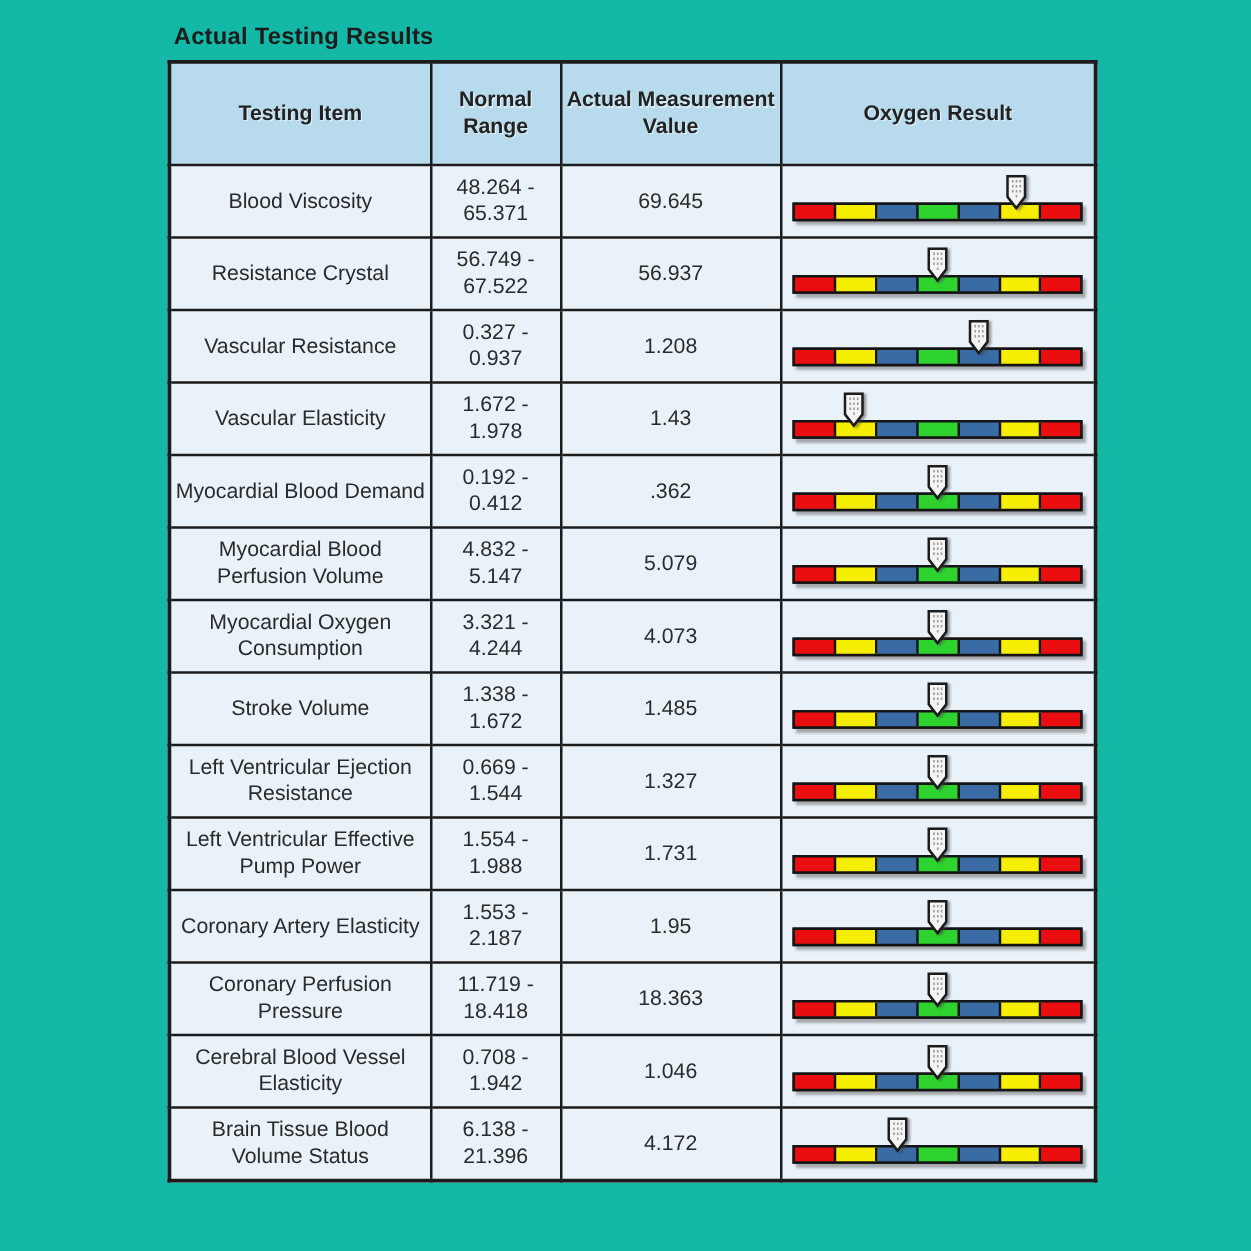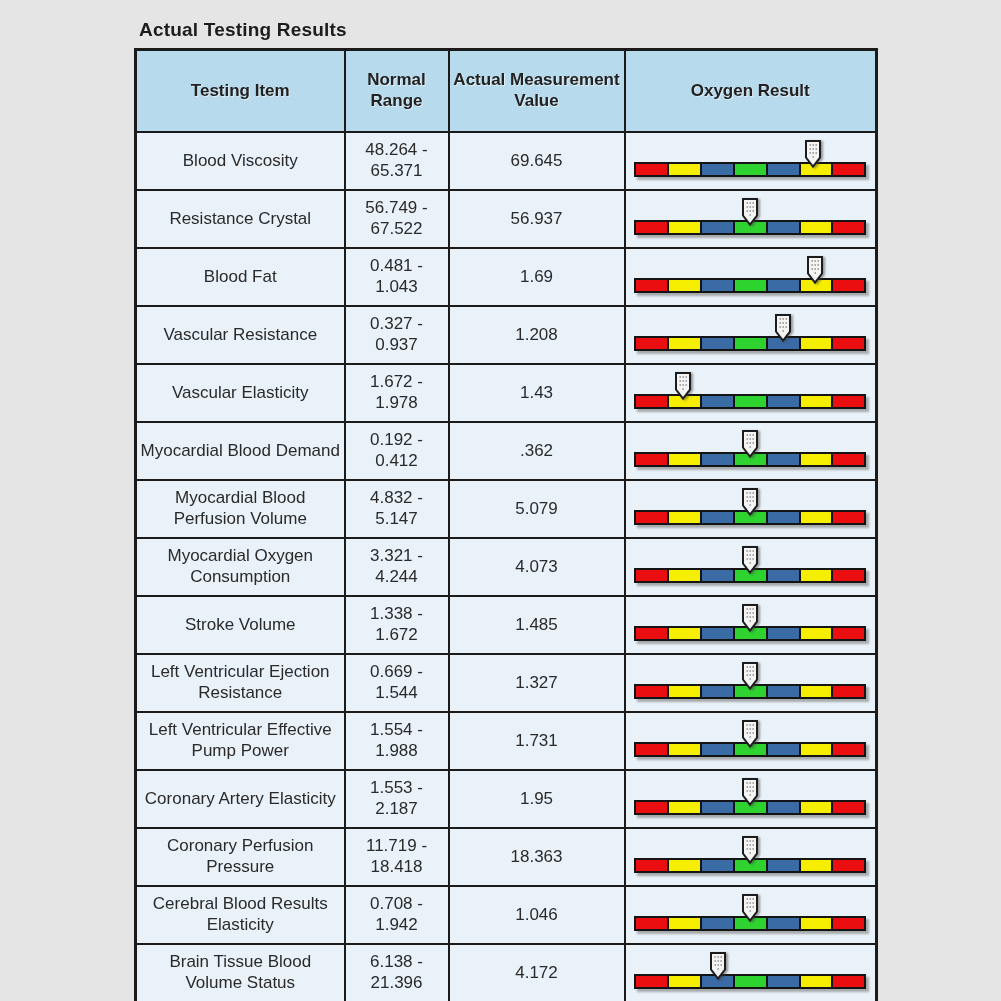--- a/index.html
+++ b/index.html
@@ -8,21 +8,21 @@
     background: #ffffff;
     width: 1001px;
     height: 1001px;
     font-family: "Liberation Sans", sans-serif;
     overflow: hidden;
   }
   .page {
     position: relative;
     width: 1001px;
     height: 1001px;
-    background: #e5e5e5;
+    background: #14b8a6;
   }
   .title {
     position: absolute;
     left: 139px;
     top: 19px;
     font-size: 19px;
     font-weight: bold;
     color: #1c1c1c;
     letter-spacing: 0.2px;
   }
@@ -156,44 +156,20 @@
           <svg class="marker" width="20" height="30" viewBox="0 0 20 30" style="left: calc(50% - 10px);">
             <path d="M3 2 L17 2 L17 18.5 L10 27.5 L3 18.5 Z" fill="#f4f4f4" stroke="#1c1c1c" stroke-width="2" stroke-linejoin="miter"></path>
             <line x1="7.2" y1="5" x2="7.2" y2="16" stroke="#9a9a9a" stroke-width="1.3" stroke-dasharray="2 2"></line>
             <line x1="10.2" y1="5" x2="10.2" y2="19" stroke="#9a9a9a" stroke-width="1.3" stroke-dasharray="2 2"></line>
             <line x1="13.2" y1="5" x2="13.2" y2="16" stroke="#9a9a9a" stroke-width="1.3" stroke-dasharray="2 2"></line>
           </svg>
         </div>
       </td>
     </tr>
         <tr>
-      <td>Blood Fat</td>
-      <td>0.481 -<br>1.043</td>
-      <td>1.69</td>
-      <td>
-        <div class="bar-wrap">
-          <div class="bar-track">
-                <div class="seg" style="background: rgb(234, 14, 16);"></div>
-                <div class="seg" style="background: rgb(246, 238, 0);"></div>
-                <div class="seg" style="background: rgb(58, 107, 165);"></div>
-                <div class="seg" style="background: rgb(47, 211, 48);"></div>
-                <div class="seg" style="background: rgb(58, 107, 165);"></div>
-                <div class="seg" style="background: rgb(246, 238, 0);"></div>
-                <div class="seg" style="background: rgb(234, 14, 16);"></div>
-              </div>
-          <svg class="marker" width="20" height="30" viewBox="0 0 20 30" style="left: calc(78% - 10px);">
-            <path d="M3 2 L17 2 L17 18.5 L10 27.5 L3 18.5 Z" fill="#f4f4f4" stroke="#1c1c1c" stroke-width="2" stroke-linejoin="miter"></path>
-            <line x1="7.2" y1="5" x2="7.2" y2="16" stroke="#9a9a9a" stroke-width="1.3" stroke-dasharray="2 2"></line>
-            <line x1="10.2" y1="5" x2="10.2" y2="19" stroke="#9a9a9a" stroke-width="1.3" stroke-dasharray="2 2"></line>
-            <line x1="13.2" y1="5" x2="13.2" y2="16" stroke="#9a9a9a" stroke-width="1.3" stroke-dasharray="2 2"></line>
-          </svg>
-        </div>
-      </td>
-    </tr>
-        <tr>
       <td>Vascular Resistance</td>
       <td>0.327 -<br>0.937</td>
       <td>1.208</td>
       <td>
         <div class="bar-wrap">
           <div class="bar-track">
                 <div class="seg" style="background: rgb(234, 14, 16);"></div>
                 <div class="seg" style="background: rgb(246, 238, 0);"></div>
                 <div class="seg" style="background: rgb(58, 107, 165);"></div>
                 <div class="seg" style="background: rgb(47, 211, 48);"></div>
@@ -420,21 +396,21 @@
           <svg class="marker" width="20" height="30" viewBox="0 0 20 30" style="left: calc(50% - 10px);">
             <path d="M3 2 L17 2 L17 18.5 L10 27.5 L3 18.5 Z" fill="#f4f4f4" stroke="#1c1c1c" stroke-width="2" stroke-linejoin="miter"></path>
             <line x1="7.2" y1="5" x2="7.2" y2="16" stroke="#9a9a9a" stroke-width="1.3" stroke-dasharray="2 2"></line>
             <line x1="10.2" y1="5" x2="10.2" y2="19" stroke="#9a9a9a" stroke-width="1.3" stroke-dasharray="2 2"></line>
             <line x1="13.2" y1="5" x2="13.2" y2="16" stroke="#9a9a9a" stroke-width="1.3" stroke-dasharray="2 2"></line>
           </svg>
         </div>
       </td>
     </tr>
         <tr>
-      <td>Cerebral Blood Results Elasticity</td>
+      <td>Cerebral Blood Vessel Elasticity</td>
       <td>0.708 -<br>1.942</td>
       <td>1.046</td>
       <td>
         <div class="bar-wrap">
           <div class="bar-track">
                 <div class="seg" style="background: rgb(234, 14, 16);"></div>
                 <div class="seg" style="background: rgb(246, 238, 0);"></div>
                 <div class="seg" style="background: rgb(58, 107, 165);"></div>
                 <div class="seg" style="background: rgb(47, 211, 48);"></div>
                 <div class="seg" style="background: rgb(58, 107, 165);"></div>

